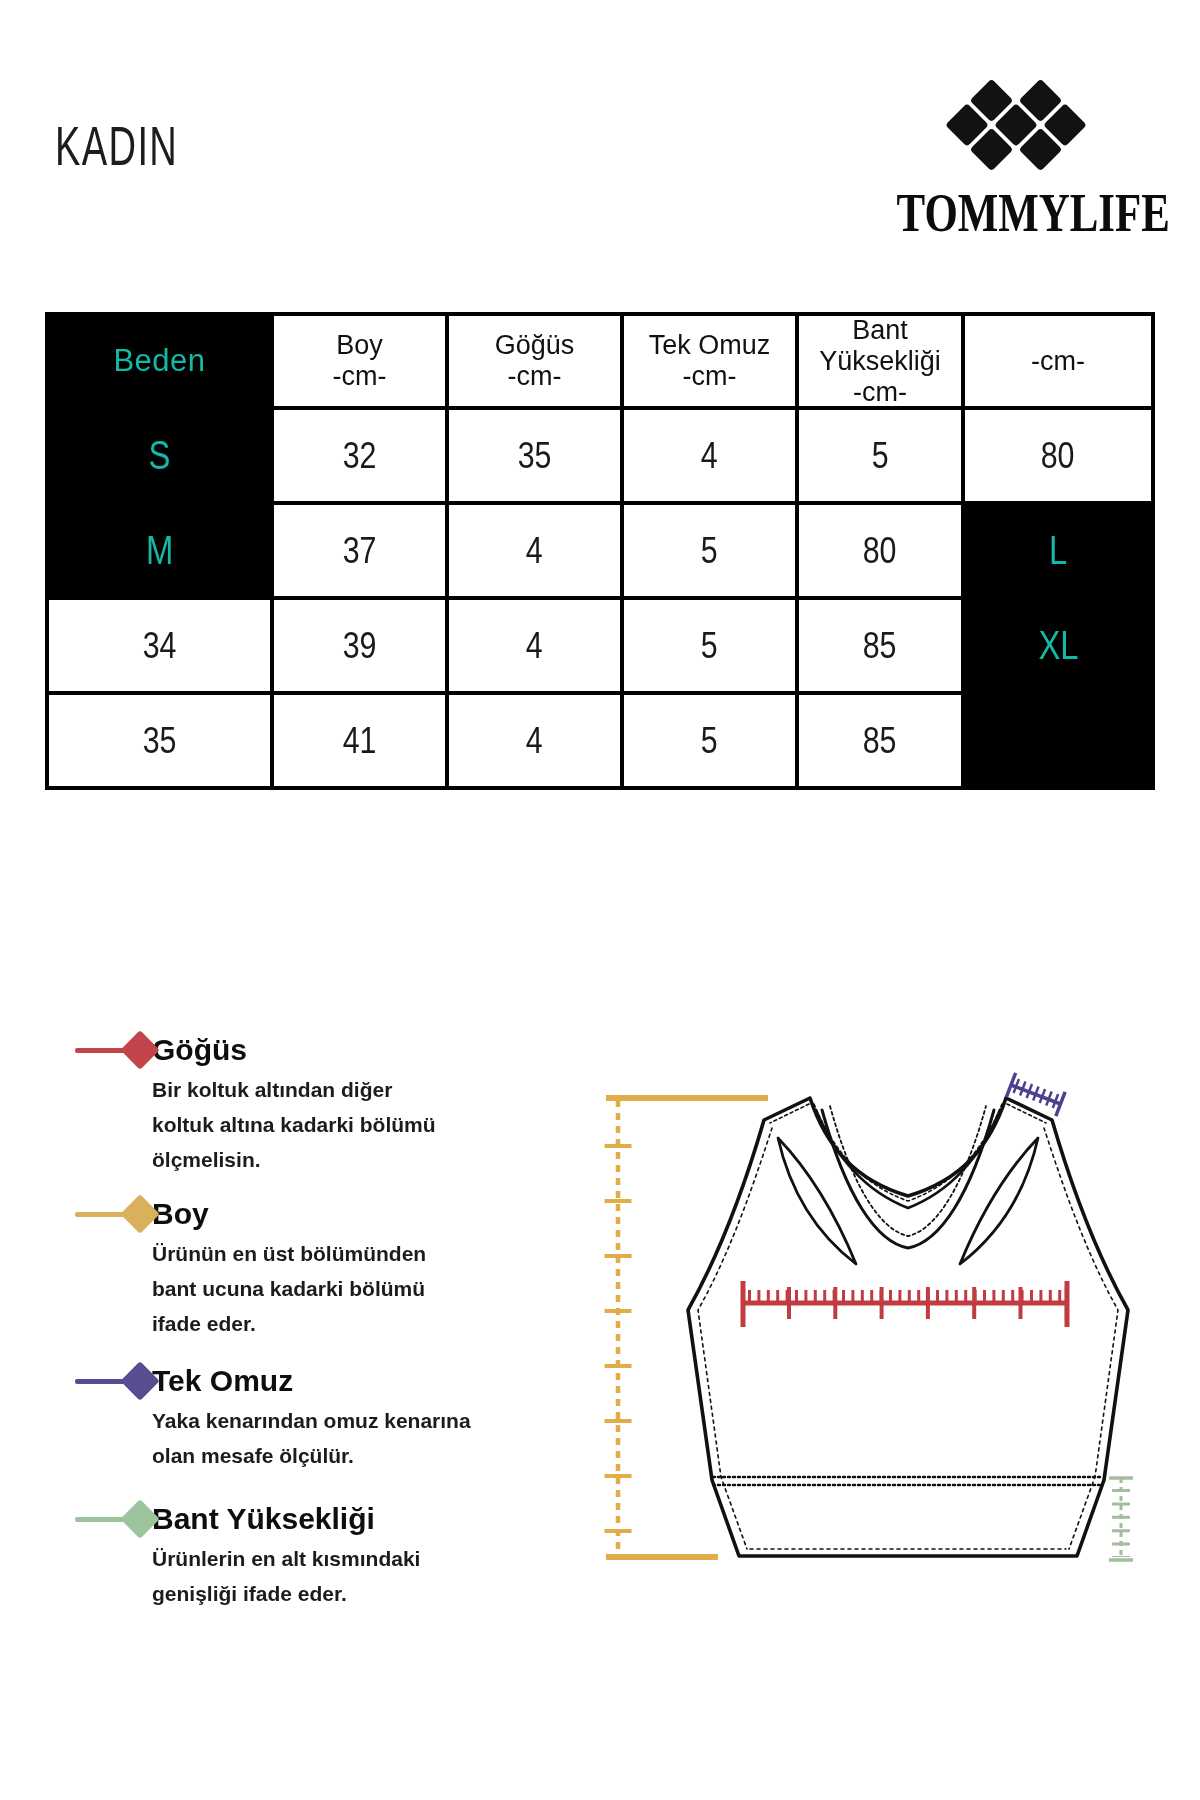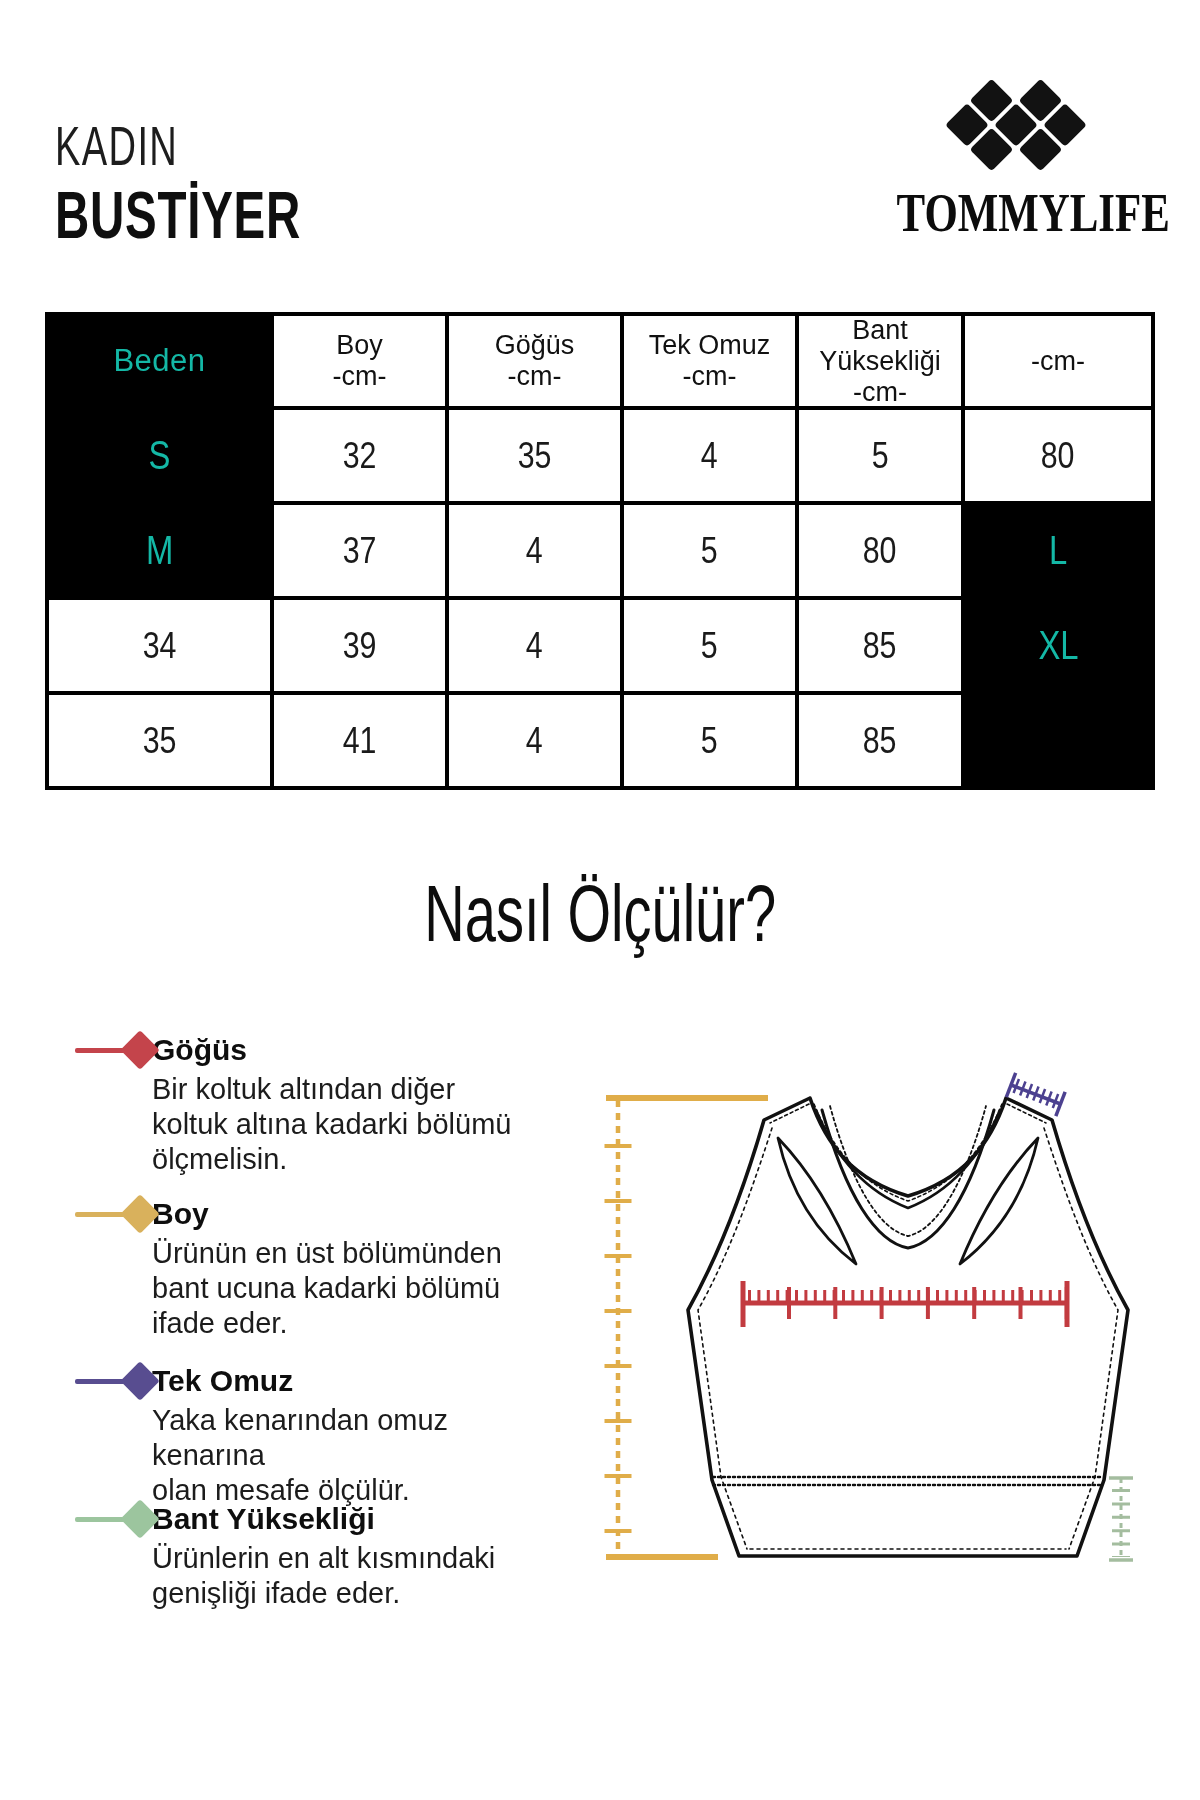--- a/index.html
+++ b/index.html
@@ -34,36 +34,35 @@
   .section-title-wrap{position:absolute;left:0;top:868px;width:1200px;text-align:center;}
   .section-title{display:inline-block;font-size:80px;font-weight:500;color:#0d0d0d;
       transform:scaleX(.70);transform-origin:center top;letter-spacing:0;}
 
   .legend-item{position:absolute;left:65px;width:470px;}
   .legend-marker{position:absolute;left:0;top:0;width:100px;height:34px;}
   .legend-line{position:absolute;left:10px;top:14.5px;width:62px;height:5px;border-radius:2px;}
   .legend-diamond{position:absolute;left:61px;top:3px;width:28px;height:28px;transform:rotate(45deg);border-radius:3px;}
   .legend-texts{margin-left:87px;}
   .legend-title{font-size:30px;font-weight:700;line-height:34px;color:#0e0e0e;}
-  .legend-desc{font-size:29px;font-weight:400;line-height:35px;color:#1c1c1c;margin-top:5px;white-space:pre-line;}
+  .legend-desc{font-size:21px;font-weight:700;line-height:35px;color:#1c1c1c;margin-top:5px;white-space:pre-line;}
   .c-red .legend-line,.c-red .legend-diamond{background:#c4444b;}
   .c-gold .legend-line,.c-gold .legend-diamond{background:#d9b15c;}
   .c-purple .legend-line,.c-purple .legend-diamond{background:#584d90;}
   .c-green .legend-line,.c-green .legend-diamond{background:#9cc59e;}
 
   .diagram{position:absolute;left:0;top:0;pointer-events:none;}
 </style>
 </head>
 <body>
 
 <div class="page">
 
   <div class="brand-left">
     <div><span class="kadin">KADIN</span></div>
-    <div><span class="bustiyer">BUSTİYER</span></div>
   </div>
 
   <div class="brand-right">
     <svg class="logo" width="170" height="104" viewBox="-85 -50 170 104">
       <g fill="#121212">
         <rect x="-15.5" y="-15.5" width="31" height="31" rx="4" transform="translate(-49 0) rotate(45)"></rect>
         <rect x="-15.5" y="-15.5" width="31" height="31" rx="4" transform="translate(0 0) rotate(45)"></rect>
         <rect x="-15.5" y="-15.5" width="31" height="31" rx="4" transform="translate(49 0) rotate(45)"></rect>
         <rect x="-15.5" y="-15.5" width="31" height="31" rx="4" transform="translate(-24.5 -24.5) rotate(45)"></rect>
         <rect x="-15.5" y="-15.5" width="31" height="31" rx="4" transform="translate(24.5 -24.5) rotate(45)"></rect>
@@ -165,23 +164,20 @@
         <span class="val">4</span>
       </div>
     <div class="cell">
         <span class="val">5</span>
       </div>
     <div class="cell">
         <span class="val">85</span>
       </div>
   </div>
 
-  <div class="section-title-wrap">
-    <span class="section-title">Nasıl Ölçülür?</span>
-  </div>
 
   <div class="legend-item c-red" style="top:1033px;">
     <div class="legend-marker">
       <div class="legend-line"></div>
         <div class="legend-diamond"></div>
     </div>
     <div class="legend-texts">
       <div class="legend-title">Göğüs</div>
       <div class="legend-desc">Bir koltuk altından diğer
 koltuk altına kadarki bölümü

